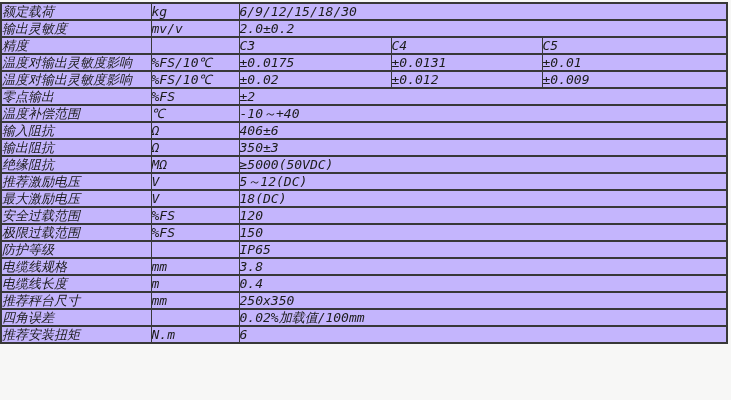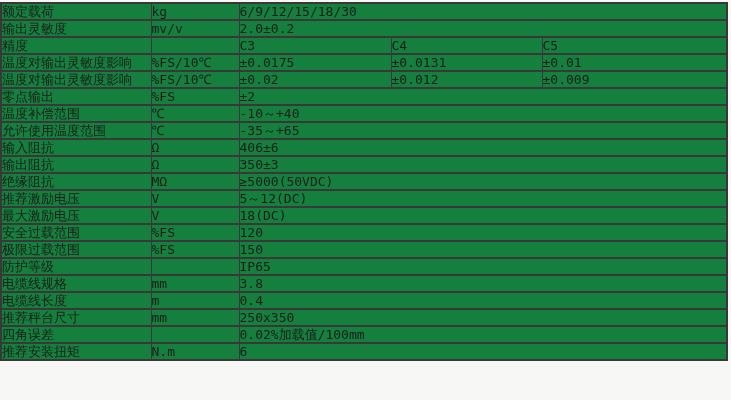--- a/index.html
+++ b/index.html
@@ -12,22 +12,23 @@
     background: #f7f7f6;
     font-family: "DejaVu Sans Mono", "Liberation Mono", monospace;
     color: #1c1c1c;
     overflow: hidden;
   }
   table.spec-table {
     border-collapse: collapse;
     table-layout: fixed;
     width: 648px;
     margin: 2px 0 0 0;
-    background: #15803d;
+    background: #c4b5fd;
     border: 2px solid #383838;
+    font-style: italic;
   }
   table.spec-table td {
     border: 1px solid #383838;
     border-top: 2px solid #383838;
     border-bottom: 2px solid #383838;
     height: 15px;
     padding: 0;
     font-size: 13px;
     line-height: 15px;
     white-space: nowrap;
@@ -94,25 +95,20 @@
         <td class="label-cell">零点输出</td>
         <td class="unit-cell">%FS</td>
         <td class="value-cell" colspan="3">±2</td>
       </tr>
       <tr>
         <td class="label-cell">温度补偿范围</td>
         <td class="unit-cell">℃</td>
         <td class="value-cell" colspan="3">-10～+40</td>
       </tr>
       <tr>
-        <td class="label-cell">允许使用温度范围</td>
-        <td class="unit-cell">℃</td>
-        <td class="value-cell" colspan="3">-35～+65</td>
-      </tr>
-      <tr>
         <td class="label-cell">输入阻抗</td>
         <td class="unit-cell">Ω</td>
         <td class="value-cell" colspan="3">406±6</td>
       </tr>
       <tr>
         <td class="label-cell">输出阻抗</td>
         <td class="unit-cell">Ω</td>
         <td class="value-cell" colspan="3">350±3</td>
       </tr>
       <tr>

